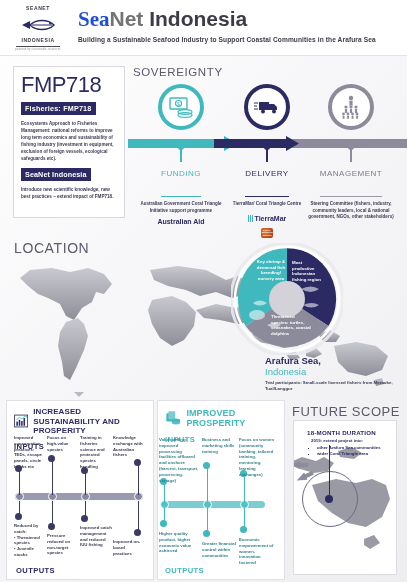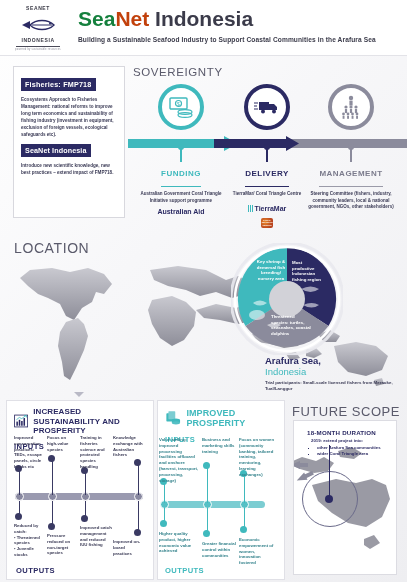--- a/index.html
+++ b/index.html
@@ -38,22 +38,22 @@
   .logo-word-bot { bottom: 2px; }
   .logo-tag {
     font-size: 2.6px; color: #8d8d99; letter-spacing: .2px; margin-top: 1px;
     white-space: nowrap;
   }
   .logo-rule { width: 44px; height:1px; background:#4a4a58; margin-top:1px;}
   .brand {
     position: absolute; left: 78px; top: 8px;
   }
   .brand-title { font-size: 21px; font-weight: bold; color: #3b3b4a; line-height: 22px;}
-  .brand-title .sea { color: #15803d; }
-  .brand-title .net { color: #c2410c; }
+  .brand-title .sea { color: #1d4ed8; font-family: Liberation Serif, serif; }
+  .brand-title .net { color: #737373; }
   .brand-sub {
     font-size: 6.6px; color: #3b3b4a; margin-top: 6px; letter-spacing: .1px;
     font-weight: bold;
   }
 
   
   .fmp-panel {
     position: absolute; left: 13px; top: 66px; width: 112px; height: 152px;
     background: #ffffff; border: 1px solid #d8d8de;
     padding: 6px 7px;
@@ -102,22 +102,22 @@
     width: 1.5px; height: 14px; background: #3fb9bd; margin: 18px auto 0;
     position: relative;
   }
   .stem::before {
     content:''; position:absolute; left:-2.2px; top:-4px;
     width:6px;height:6px;border-radius:50%;background:#3fb9bd;
   }
   .n2 .stem, .n2 .stem::before { background: #2b2a63; }
   .n3 .stem, .n3 .stem::before { background: #8b8b9c; }
   .gov-label {
-    font-size: 8px; font-weight: bold; letter-spacing: .5px; color: #3fb9bd;
-    padding-bottom: 8px; border-bottom: 1.5px solid #3fb9bd; display: inline-block;
+    font-size: 8px; font-weight: normal; letter-spacing: .5px; color: #3fb9bd;
+    padding-bottom: 18px; border-bottom: 1.5px solid #3fb9bd; display: inline-block;
     margin-top: 2px;
   }
   .n2 .gov-label { color: #2b2a63; border-color: #2b2a63; }
   .n3 .gov-label { color: #7b7b8c; border-color: #9a9aa8; }
   .gov-desc {
     font-size: 4.5px; line-height: 6.5px; color: #3a3a55; margin-top: 4px; font-weight: bold;
   }
   .ausaid {
     font-size: 7px; font-weight: bold; color: #2b2a63; margin-top: 4px; line-height: 7px;
   }
@@ -235,20 +235,21 @@
       <div class="logo-rule"></div>
       <div class="logo-tag">powered by sustainable resources</div>
     </div>
     <div class="brand">
       <div class="brand-title"><span class="sea">Sea</span><span class="net">Net</span><span> Indonesia</span></div>
       <div class="brand-sub">Building a Sustainable Seafood Industry to Support Coastal Communities in the Arafura Sea</div>
     </div>
   </div>
 
   <div class="fmp-panel">
+    <div class="fmp-code">FMP718</div>
     <div class="fmp-bar">Fisheries: FMP718</div>
     <div class="fmp-body">Ecosystems Approach to Fisheries Management: national reforms to improve long term economics and sustainability of fishing industry (investment in equipment, exclusion of foreign vessels, ecological safeguards etc).</div>
     <div class="fmp-bar2">SeaNet Indonesia</div>
     <div class="fmp-body">Introduce new scientific knowledge, new best practices – extend impact of FMP718.</div>
   </div>
 
   <div class="gov-title">SOVEREIGNTY</div>
   <div class="gov-area">
     <div class="gov-arrow-band"></div>
     <svg class="gov-arrow-teal" viewBox="0 0 110 15" preserveAspectRatio="none">

